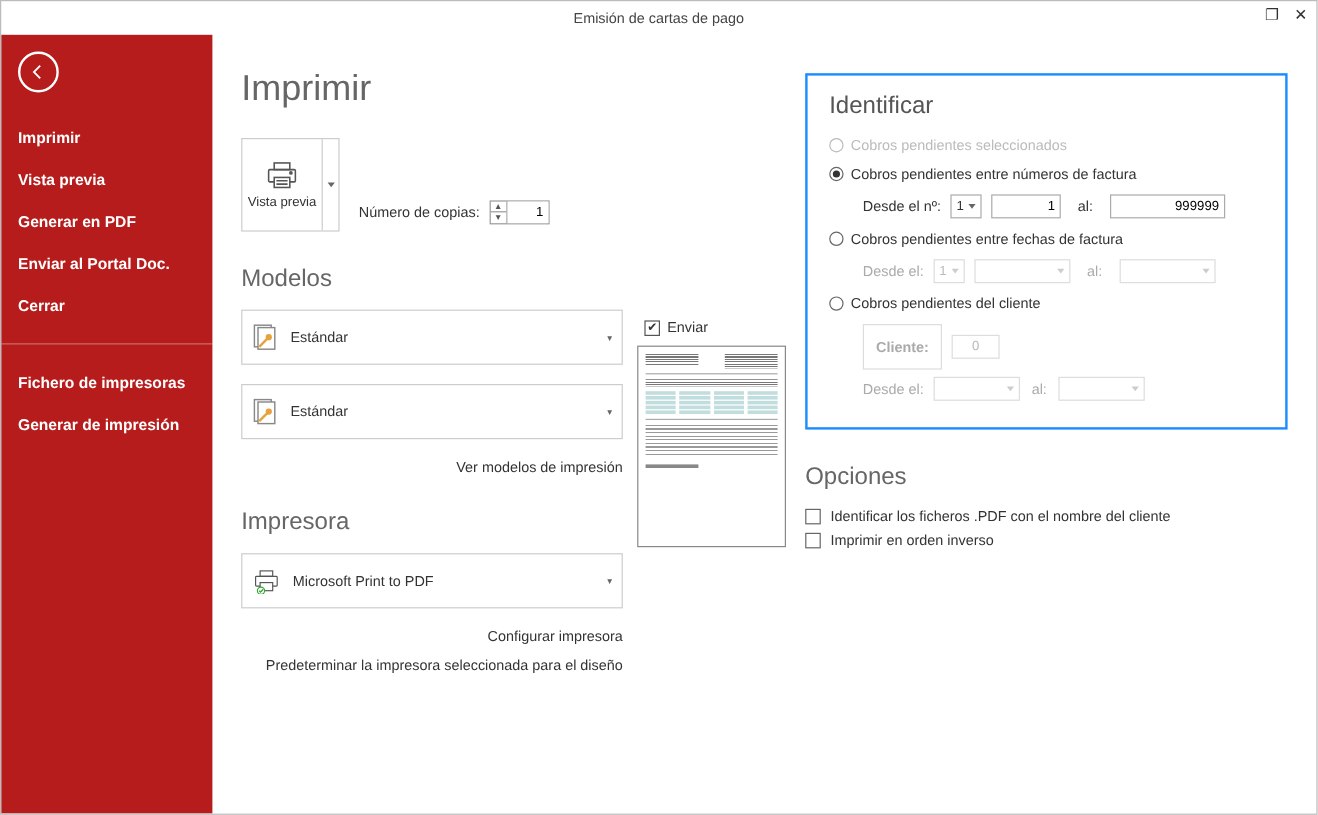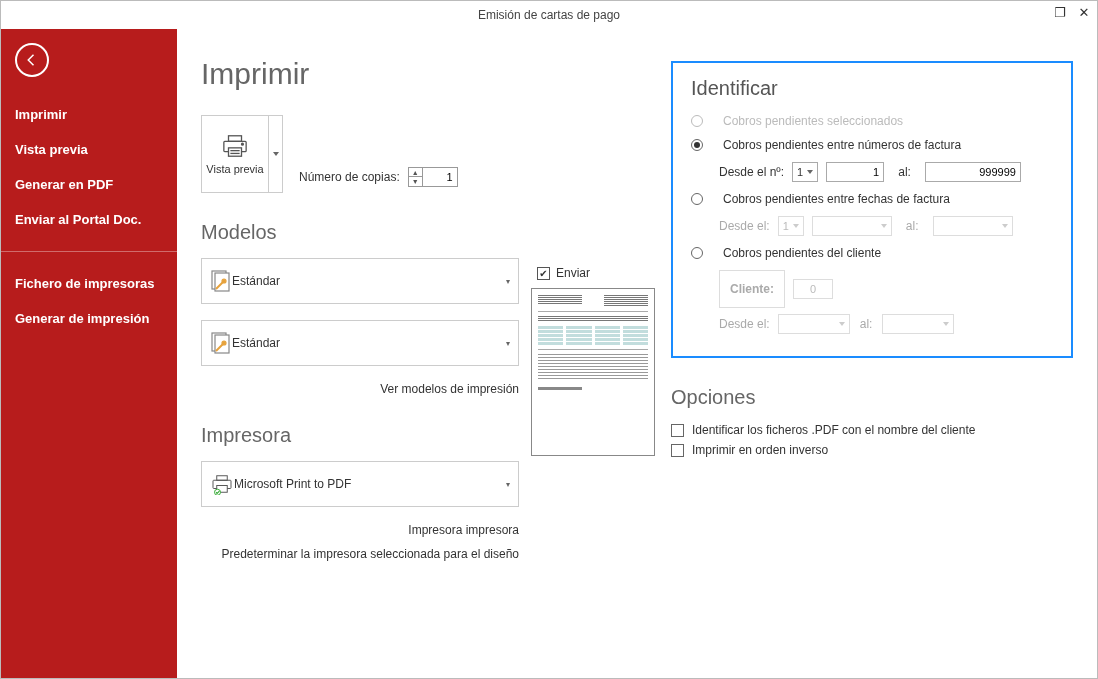--- a/index.html
+++ b/index.html
@@ -23,34 +23,34 @@
   .vp-btn { display:flex; border:1px solid #ccc; }
   .vp-main { width:66px; height:76px; display:flex; flex-direction:column; align-items:center; justify-content:center; gap:4px; cursor:pointer;}
   .vp-drop { width:14px; border-left:1px solid #ccc; display:flex; align-items:center; justify-content:center; cursor:pointer;}
   .copies { display:flex; align-items:center; gap:8px; padding-bottom:6px;}
   .spin { display:flex; align-items:center; border:1px solid #999; height:20px; }
   .spin .arrows { width:14px; display:flex; flex-direction:column; border-right:1px solid #999;}
   .spin .arrows div { height:9px; font-size:7px; display:flex; align-items:center; justify-content:center; cursor:pointer; color:#555;}
   .spin .arrows div:first-child { border-bottom:1px solid #999;}
   .spin input { border:none; width:34px; height:18px; text-align:right; padding-right:4px; font-size:11px; outline:none;}
   .combo { border:1px solid #ccc; height:46px; display:flex; align-items:center; padding:0 8px; cursor:pointer; justify-content:space-between; margin-bottom:16px;}
-  .combo .lbl { display:flex; align-items:center; }
+  .combo .lbl { display:flex; align-items:center; gap:10px; }
   .tri { font-size:8px; color:#666; }
   .linkrow { text-align:right; }
   .ulink { color:#333; cursor:pointer; font-size:12px; }
   .preview-area { display:flex; flex-direction:column; align-items:flex-start; }
   .show-chk { display:flex; align-items:center; gap:6px; margin:8px 0 8px 6px;}
   .chkbox { width:13px; height:13px; border:1px solid #555; display:inline-flex; align-items:center; justify-content:center; font-size:10px; color:#333; cursor:pointer;}
   .doc-thumb { width:124px; height:168px; border:1px solid #888; background:#fff; padding:6px; font-size:2px; line-height:1.3; color:#555; }
   .doc-thumb .blk { border-bottom:.5px solid #aaa; margin:4px 0; }
   .doc-thumb .hdr { display:flex; justify-content:space-between; }
   .doc-thumb .tbl { display:grid; grid-template-columns:repeat(4,1fr); gap:1px 3px; margin:4px 0; }
   .doc-thumb .cell { height:3px; background:linear-gradient(#6aa 0 0); opacity:.4;}
   .panel { border:2px solid #1a8cff; padding:14px 18px 22px 18px; margin-top:22px;}
-  .radio-row { display:flex; align-items:center; gap:20px; margin:10px 0;}
+  .radio-row { display:flex; align-items:center; gap:6px; margin:10px 0;}
   .radio { width:12px; height:12px; border:1px solid #666; border-radius:50%; display:inline-flex; align-items:center; justify-content:center; cursor:pointer;}
   .radio.disabled { border-color:#bbb; }
   .radio .dot { width:6px; height:6px; border-radius:50%; background:#333; }
   .sub { margin-left:28px; display:flex; align-items:center; gap:8px; font-size:12px; color:#333;}
   .sub.disabled { color:#aaa; }
   .minicombo { border:1px solid #aaa; height:20px; display:inline-flex; align-items:center; padding:0 4px; gap:4px; font-size:11px;}
   .minicombo.disabled { border-color:#ddd; color:#bbb;}
   .txt { border:1px solid #aaa; height:20px; width:58px; text-align:right; padding:0 4px; font-size:11px;}
   .txt.wide{ width:96px;}
   .txt.disabled{ border-color:#ddd; color:#bbb; text-align:center;}
@@ -76,20 +76,21 @@
   <div class="sidebar">
     <div class="back-circle">
       <svg width="18" height="18" viewBox="0 0 24 24" fill="none" stroke-width="2">
           <path d="M14 5l-7 7 7 7"></path>
         </svg>
     </div>
     <div class="side-link">Imprimir</div>
     <div class="side-link">Vista previa</div>
     <div class="side-link">Generar en PDF</div>
     <div class="side-link">Enviar al Portal Doc.</div>
+    <div class="side-link">Cerrar</div>
     <div class="side-sep"></div>
     <div class="side-link">Fichero de impresoras</div>
     <div class="side-link">Generar de impresión</div>
   </div>
 
   <div class="content">
     <div class="col-left">
       <h1>Imprimir</h1>
 
       <div class="row1">
@@ -157,21 +158,21 @@
                 <rect x="4" y="9" width="24" height="11" rx="1"></rect>
                   <rect x="9" y="3" width="14" height="6"></rect>
                   <rect x="9" y="16" width="14" height="9" fill="#fff"></rect>
                 <circle cx="10" cy="25" r="4" fill="#fff" stroke="#3a3"></circle>
                   <path d="M8 25 l1.5 1.5 3-3" stroke="#3a3" stroke-width="1.5"></path>
               </svg>
               <span>Microsoft Print to PDF</span>
             </div>
             <span class="tri">▾</span>
           </div>
-          <div class="linkrow" style="margin-bottom:10px;"><span class="ulink">Impresora impresora</span></div>
+          <div class="linkrow" style="margin-bottom:10px;"><span class="ulink">Configurar impresora</span></div>
           <div class="linkrow"><span class="ulink">Predeterminar la impresora seleccionada para el diseño</span></div>
         </div>
 
         <div class="preview-area">
           <div class="show-chk">
             <span class="chkbox">✔</span>
             <span>Enviar</span>
           </div>
           <div class="doc-thumb">
             <div class="hdr">

